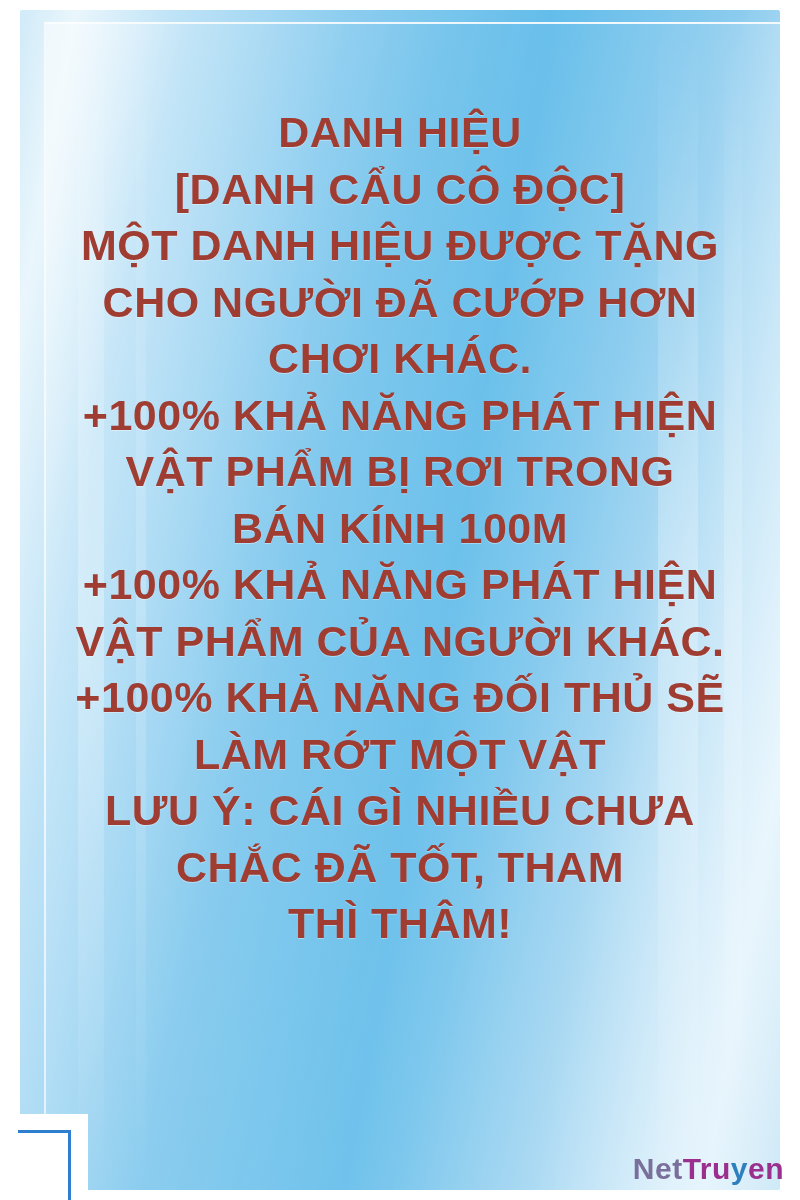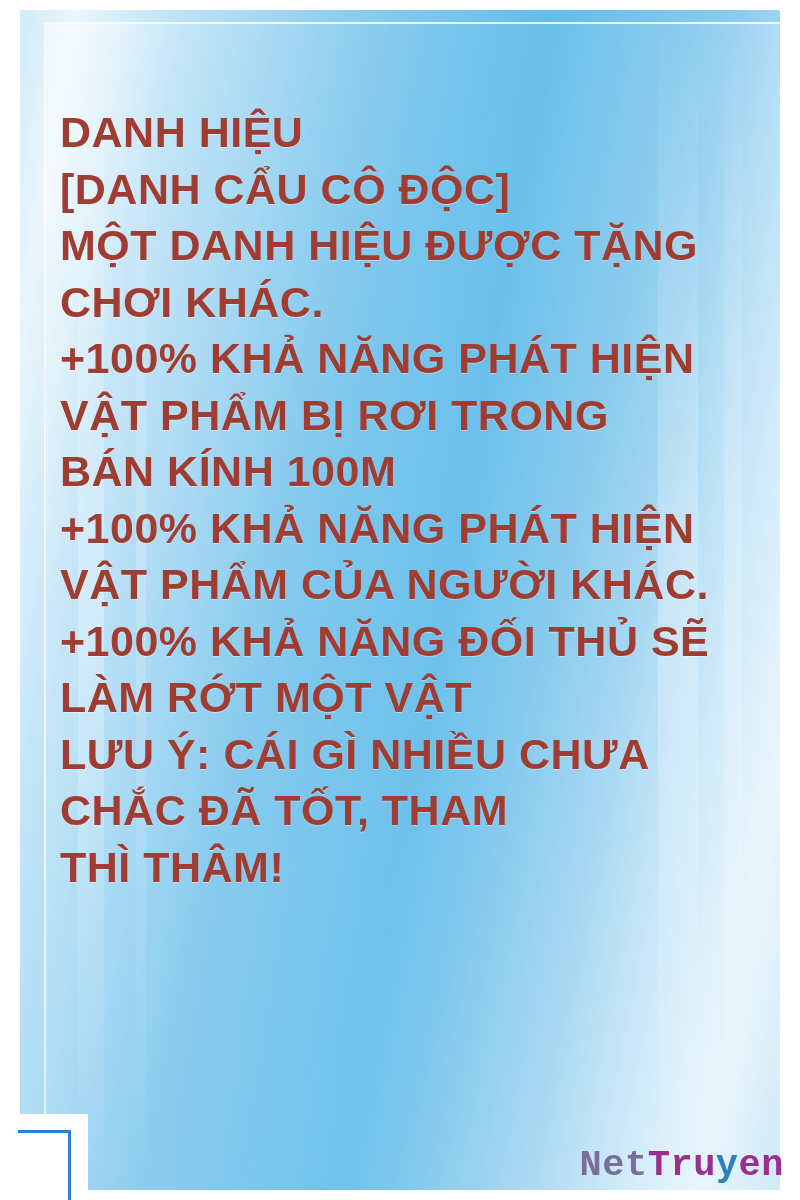--- a/index.html
+++ b/index.html
@@ -92,41 +92,41 @@
     height: 3px;
     background: #2e7fd0;
   }
 
   
   .text-block {
     position: absolute;
     left: 60px;
     top: 104px;
     width: 680px;
-    text-align: left;
+    text-align: center;
   }
   .line {
     color: #a03d33;
     font-weight: 700;
     font-size: 43px;
     line-height: 56.5px;
     letter-spacing: 0.5px;
     white-space: nowrap;
     text-shadow: 0 1px 0 rgba(255,255,255,0.35);
   }
 
   
   .watermark {
     position: absolute;
     right: 16px;
     bottom: 14px;
-    font-size: 37px;
+    font-size: 30px;
     font-weight: 700;
     letter-spacing: 0.5px;
-    font-family: Liberation Mono, monospace;
+    font-family: Liberation Sans, sans-serif;
   }
   .wm-net { color: #7a6f9b; }
   .wm-tru { color: #9b2f8e; }
   .wm-yen { color: #9b2f8e; }
   .wm-blue { color: #2f7fbf; }
 </style>
 </head>
 <body>
 
 <div class="page">
@@ -136,20 +136,21 @@
     <div class="streak s1"></div>
     <div class="streak s2"></div>
     <div class="streak s3"></div>
     <div class="streak s4"></div>
   </div>
 
   <div class="text-block">
     <div class="line">DANH HIỆU</div>
     <div class="line">[DANH CẨU CÔ ĐỘC]</div>
     <div class="line">MỘT DANH HIỆU ĐƯỢC TẶNG</div>
+    <div class="line">CHO NGƯỜI ĐÃ CƯỚP HƠN</div>
     <div class="line">CHƠI KHÁC.</div>
     <div class="line">+100% KHẢ NĂNG PHÁT HIỆN</div>
     <div class="line">VẬT PHẨM BỊ RƠI TRONG</div>
     <div class="line">BÁN KÍNH 100M</div>
     <div class="line">+100% KHẢ NĂNG PHÁT HIỆN</div>
     <div class="line">VẬT PHẨM CỦA NGƯỜI KHÁC.</div>
     <div class="line">+100% KHẢ NĂNG ĐỐI THỦ SẼ</div>
     <div class="line">LÀM RỚT MỘT VẬT</div>
     <div class="line">LƯU Ý: CÁI GÌ NHIỀU CHƯA</div>
     <div class="line">CHẮC ĐÃ TỐT, THAM</div>

